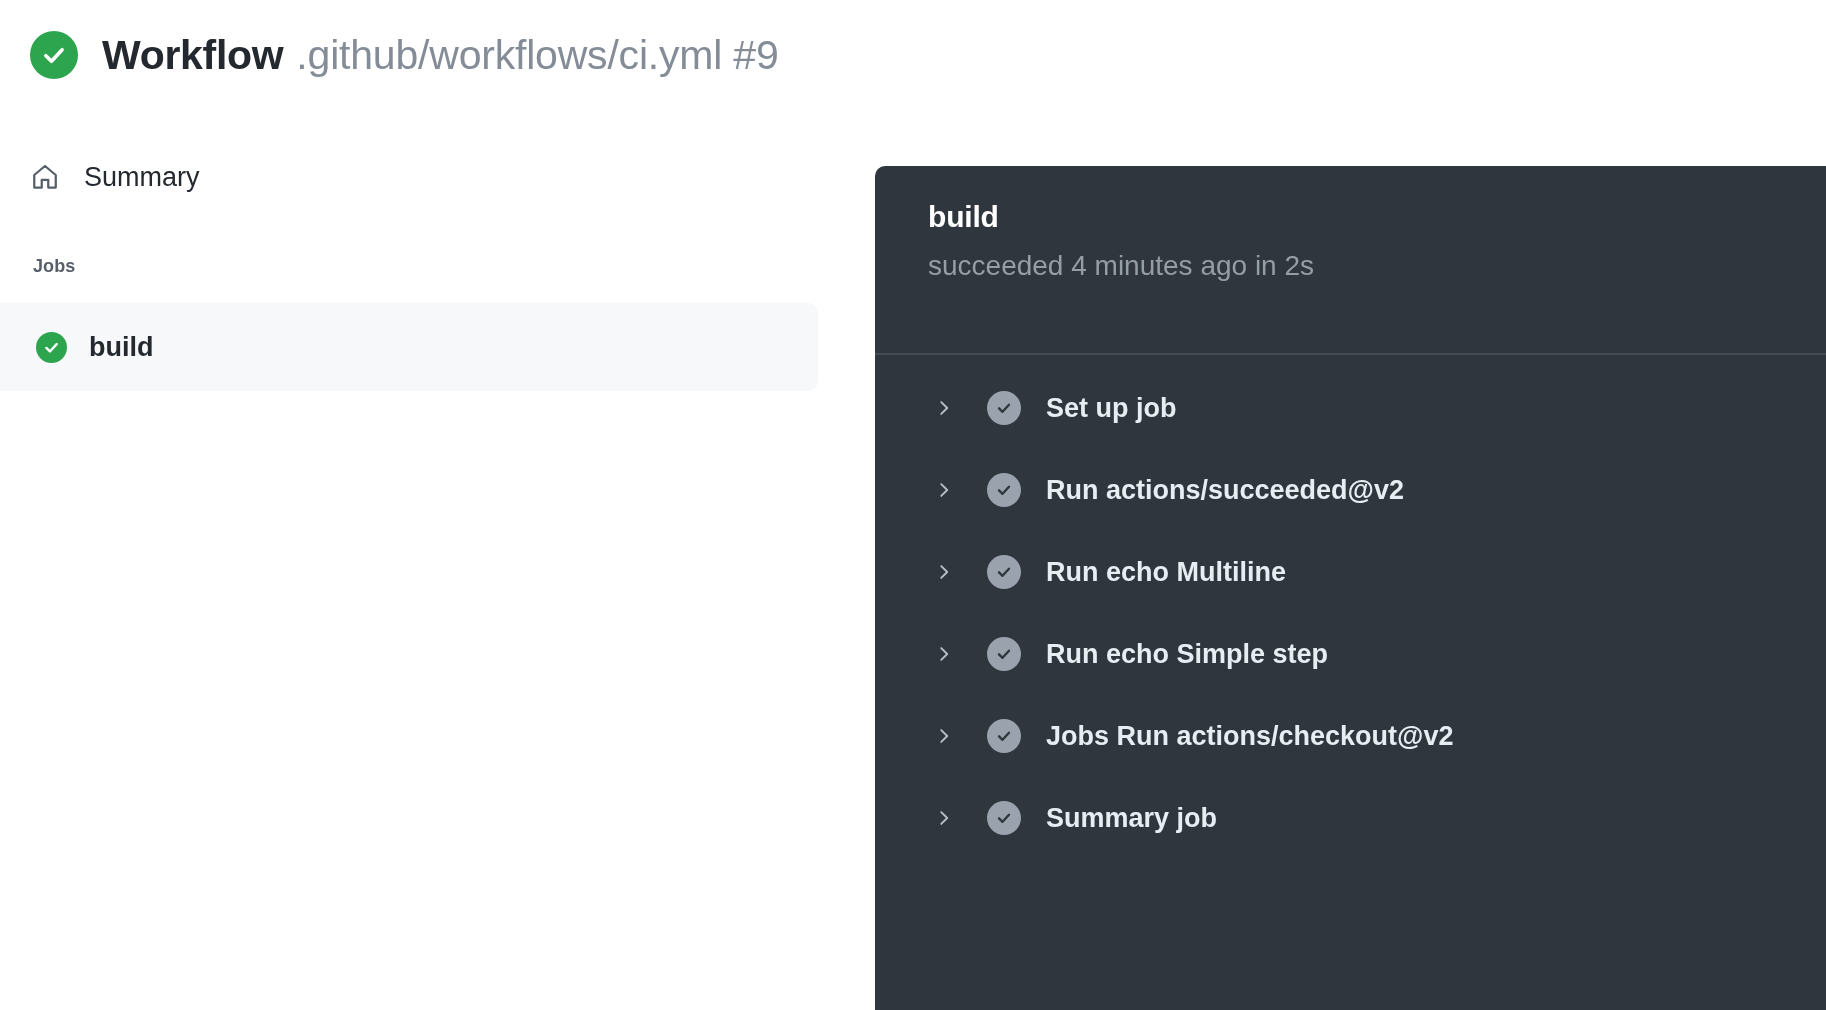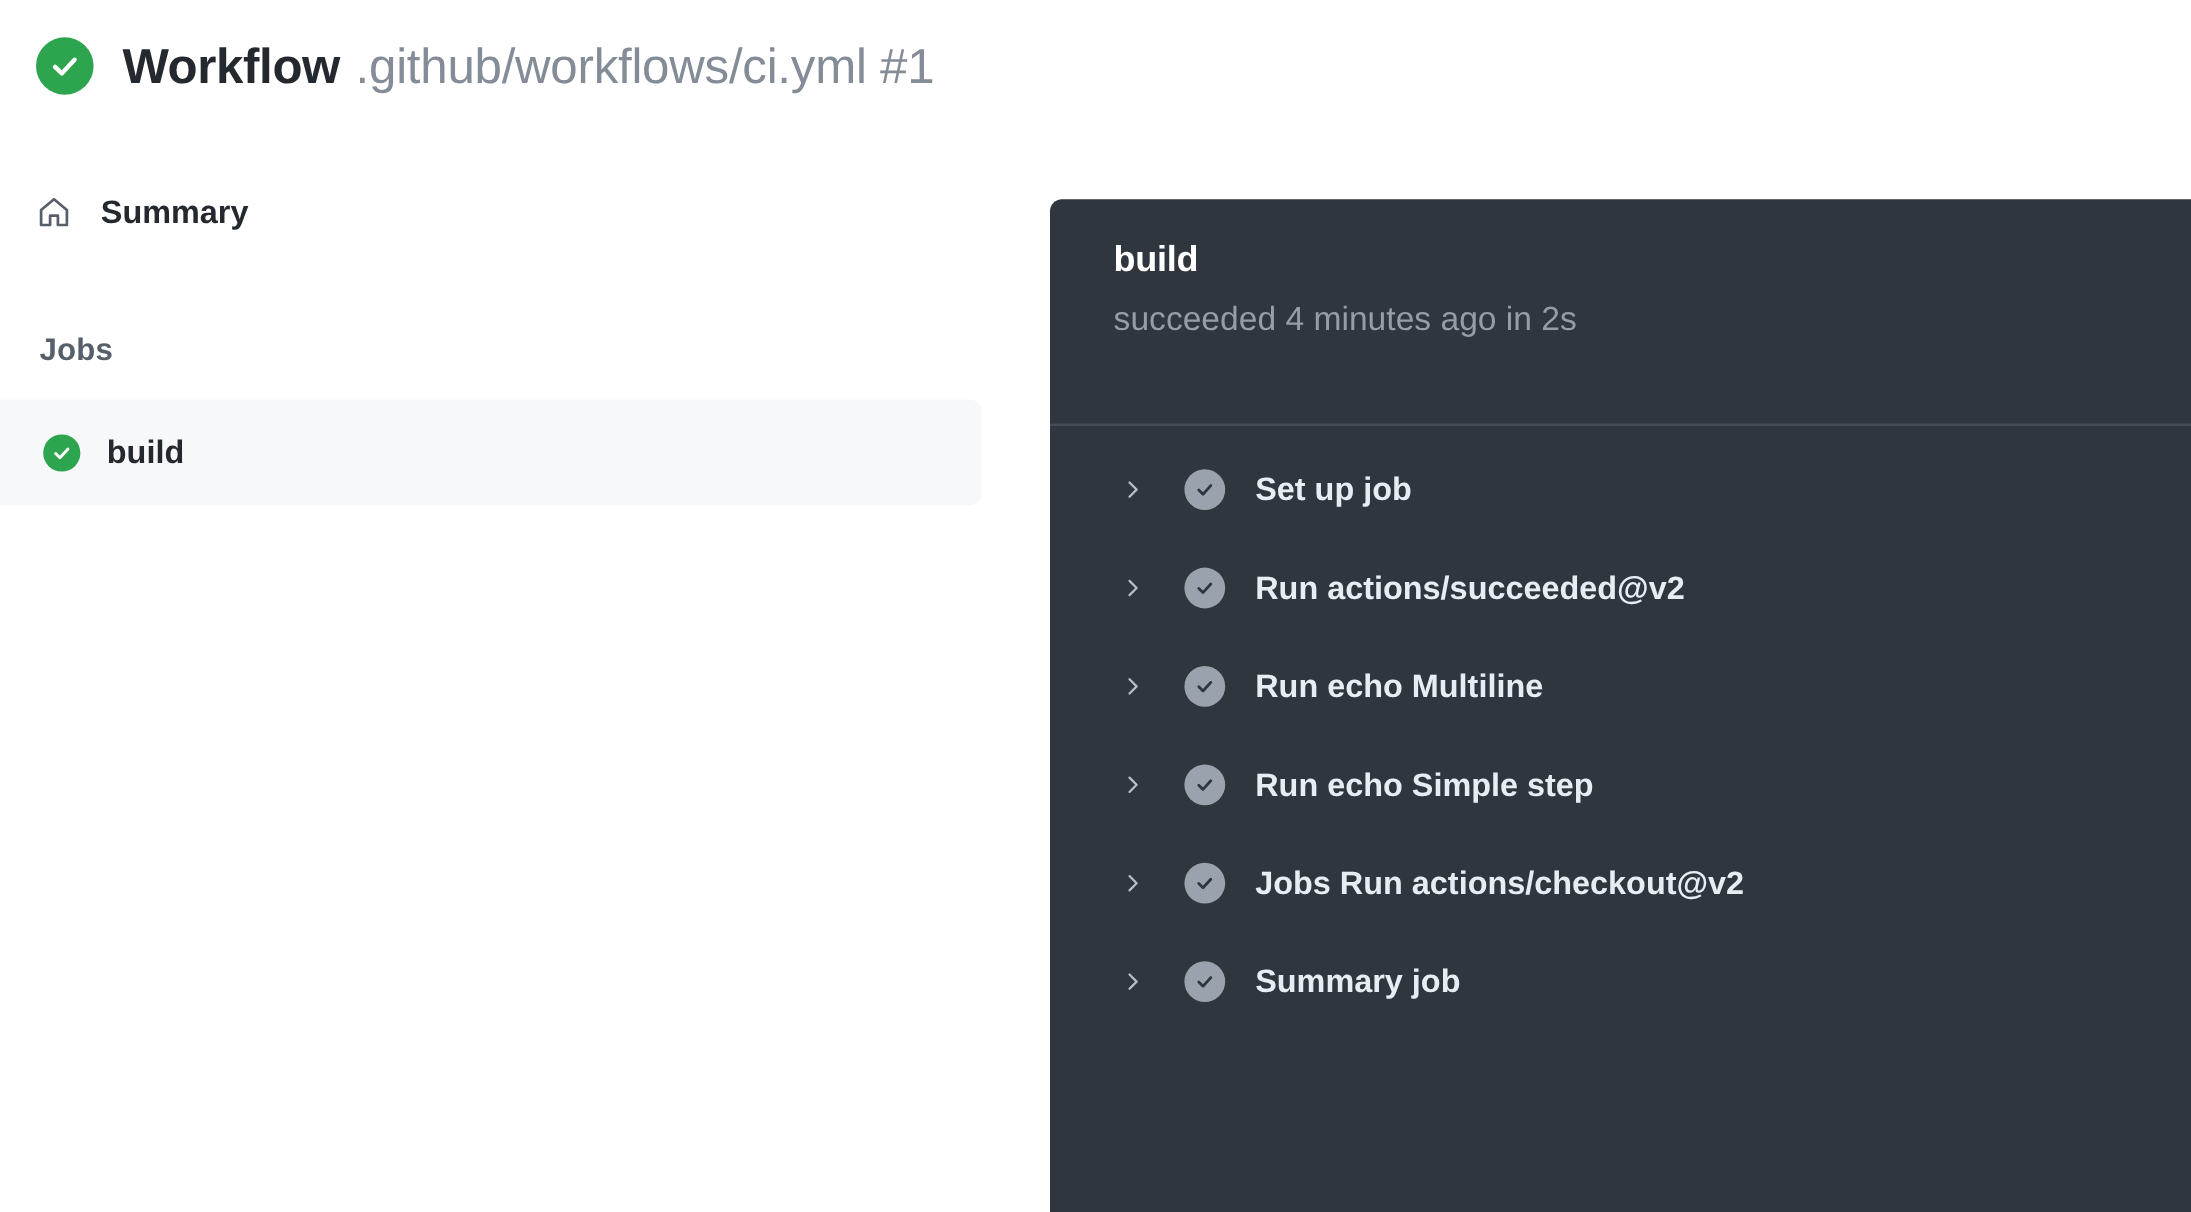--- a/index.html
+++ b/index.html
@@ -79,26 +79,26 @@
     display: flex;
     align-items: center;
     justify-content: center;
     flex: 0 0 auto;
   }
   .home-icon svg { display: block; }
   .sidebar-summary-label {
     margin-left: 22px;
     font-size: 27px;
     color: #24292f;
-    font-weight: 700;
+    font-weight: 400;
   }
   .sidebar-section-title {
-    margin-top: 72px;
+    margin-top: 52px;
     padding-left: 33px;
-    font-size: 26px;
+    font-size: 18px;
     font-weight: 700;
     color: #57606a;
     letter-spacing: 0.1px;
   }
   .job-list {
     margin-top: 26px;
   }
   .job-row {
     position: relative;
     height: 88px;
@@ -203,21 +203,21 @@
 <body>
 
 <div class="page-header">
   <div class="status-badge-lg">
     <svg width="30" height="30" viewBox="0 0 24 24" fill="none" aria-hidden="true">
       <path d="M5.5 12.6 L10 17 L18.5 7.8" stroke="#ffffff" stroke-width="2.9" stroke-linecap="round" stroke-linejoin="round"></path>
     </svg>
   </div>
   <div class="header-title">
     <span class="title-strong">Workflow</span>
-    <span class="title-path">.github/workflows/ci.yml #1</span>
+    <span class="title-path">.github/workflows/ci.yml #9</span>
   </div>
 </div>
 
 <div class="sidebar">
 
   <div class="sidebar-summary">
     <span class="home-icon">
       <svg width="30" height="30" viewBox="0 0 24 24" fill="none" aria-hidden="true">
         <path d="M3.4 10.4 L12 3.2 L20.6 10.4 L20.6 20.4 L14.6 20.4 L14.6 14.2 L9.4 14.2 L9.4 20.4 L3.4 20.4 Z" stroke="#57606a" stroke-width="1.8" stroke-linejoin="round" stroke-linecap="round"></path>
       </svg>

